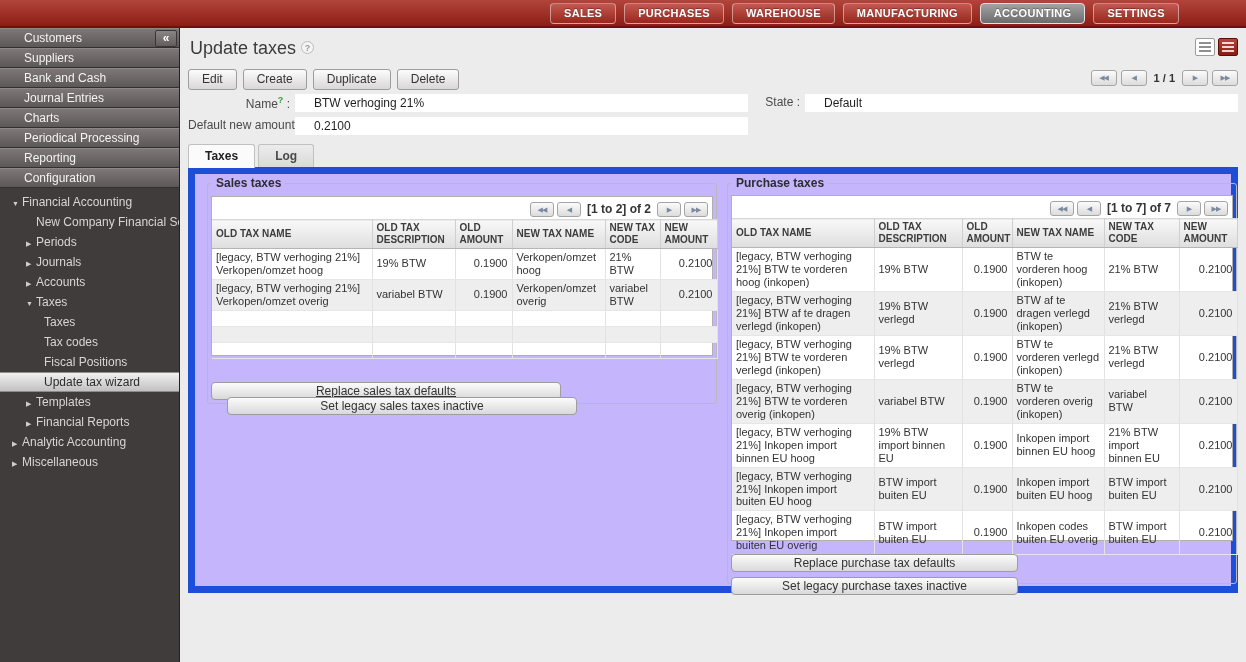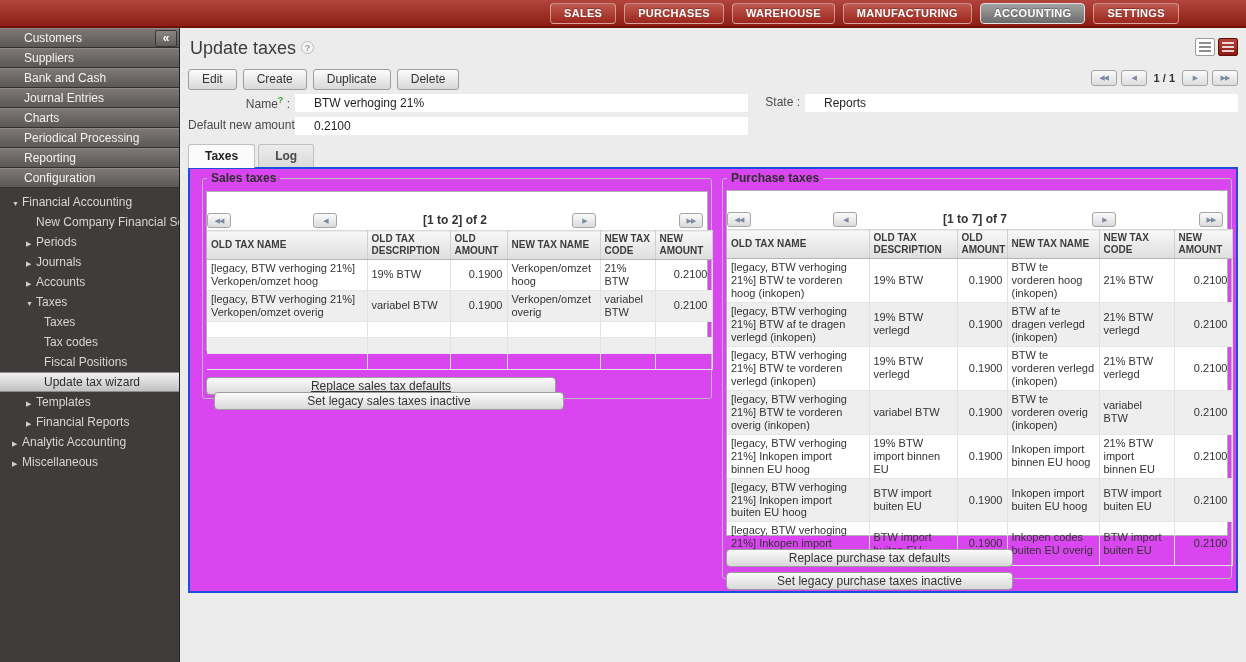--- a/index.html
+++ b/index.html
@@ -106,40 +106,40 @@
   .tabs { position:absolute; left:8px; top:116px; display:flex; }
   .tab {
     font-size:12px; font-weight:bold; padding:4px 16px; cursor:pointer;
     border:1px solid #c0c0c0; border-bottom:none; border-radius:3px 3px 0 0; margin-right:3px;
     background:linear-gradient(#ececec,#dadada); color:#4a4a4a; height:23px;
   }
   .tab.active { background:#fbfbfb; color:#222; position:relative; z-index:3; height:24px; }
 
   .panel {
     position:absolute; left:8px; top:139px; width:1050px; height:426px;
-    background:#d946ef; border:2px solid #1d4ed8; z-index:1;
+    background:#c4b5fd; border:7px solid #1d4ed8; z-index:1;
   }
 
   fieldset.group {
     position:absolute; margin:0; padding:0;
     border:1px solid #b9b9b9; border-radius:3px;
   }
   fieldset.group legend {
     font-size:12px; font-weight:bold; color:#2e2e2e; padding:0 4px; margin-left:4px;
   }
   .fs-sales    { left:12px;  top:2px; width:510px; height:228px; }
   .fs-purchase { left:532px; top:2px; width:510px; height:408px; }
 
   .grid-box {
     position:absolute; left:3px; right:3px; background:#fff;
     border:1px solid #b0b0b0;
   }
   .gb-sales    { top:6px; height:160px; }
   .gb-purchase { top:5px; height:346px; }
-  .grid-pager { display:flex; justify-content:space-between; align-items:center; gap:3px; height:22px; padding:2px 4px 0 0;margin-top:16px; }
+  .grid-pager { display:flex; justify-content:flex-end; align-items:center; gap:3px; height:22px; padding:2px 4px 0 0; }
   .grid-pager .pbtn { width:24px; height:15px; line-height:13px; }
   .grid-pager .pager-text { font-size:12px; }
 
   table.grid { width:100%; border-collapse:collapse; table-layout:fixed; }
   table.grid th {
     background:linear-gradient(#f8f8f8,#dedede);
     border-bottom:1px solid #b5b5b5; border-right:1px solid #cfcfcf; border-top:1px solid #d8d8d8;
     font-size:10px; color:#3c3c3c; text-align:left; padding:2px 4px; line-height:1.2;
     vertical-align:middle; cursor:pointer;
   }
@@ -153,21 +153,21 @@
   tr.r-sales  { height:30px; }
   tr.r-purch  { height:42px; }
   tr.r-empty  { height:16px; }
 
   .wide-btn {
     position:absolute; height:18px; text-align:center;
     background:linear-gradient(#fbfbfb,#d9d9d9); border:1px solid #9d9d9d; border-radius:4px;
     font-size:12px; color:#333; line-height:16px; cursor:pointer;
   }
   .sales-b1 { left:3px; top:192px; width:350px;text-decoration:underline; }
-  .sales-b2 { left:11px; top:207px; width:350px; }
+  .sales-b2 { left:19px; top:207px; width:350px; }
   .pur-b1   { left:3px; top:364px; width:287px; }
   .pur-b2   { left:3px; top:387px; width:287px; }
 </style>
 </head>
 <body>
 
 <div class="topbar">
   <div class="topnav">
     <div class="tbtn">SALES</div>
     <div class="tbtn">PURCHASES</div>
@@ -240,21 +240,21 @@
     <div class="pbtn">▶▶</div>
   </div>
 
   <div class="frow" style="top:66px; left:0; width:1066px;">
     <span class="flabel" style="left:8px; width:102px; top:1px;">
       <span>Name</span><sup class="help-green">?</sup>
       <span>:</span>
     </span>
     <span class="fvalue" style="left:115px; width:453px;">BTW verhoging 21%</span>
     <span class="flabel" style="left:570px; width:50px; top:1px;">State :</span>
-    <span class="fvalue" style="left:625px; width:433px;">Reports</span>
+    <span class="fvalue" style="left:625px; width:433px;">Default</span>
   </div>
 
   <div class="frow" style="top:89px; left:0; width:1066px;">
     <span class="flabel" style="left:8px; width:102px; top:1px;">Default new amount :</span>
     <span class="fvalue" style="left:115px; width:453px;">0.2100</span>
   </div>
 
   <div class="tabs">
     <div class="tab active">Taxes</div>
     <div class="tab">Log</div>

